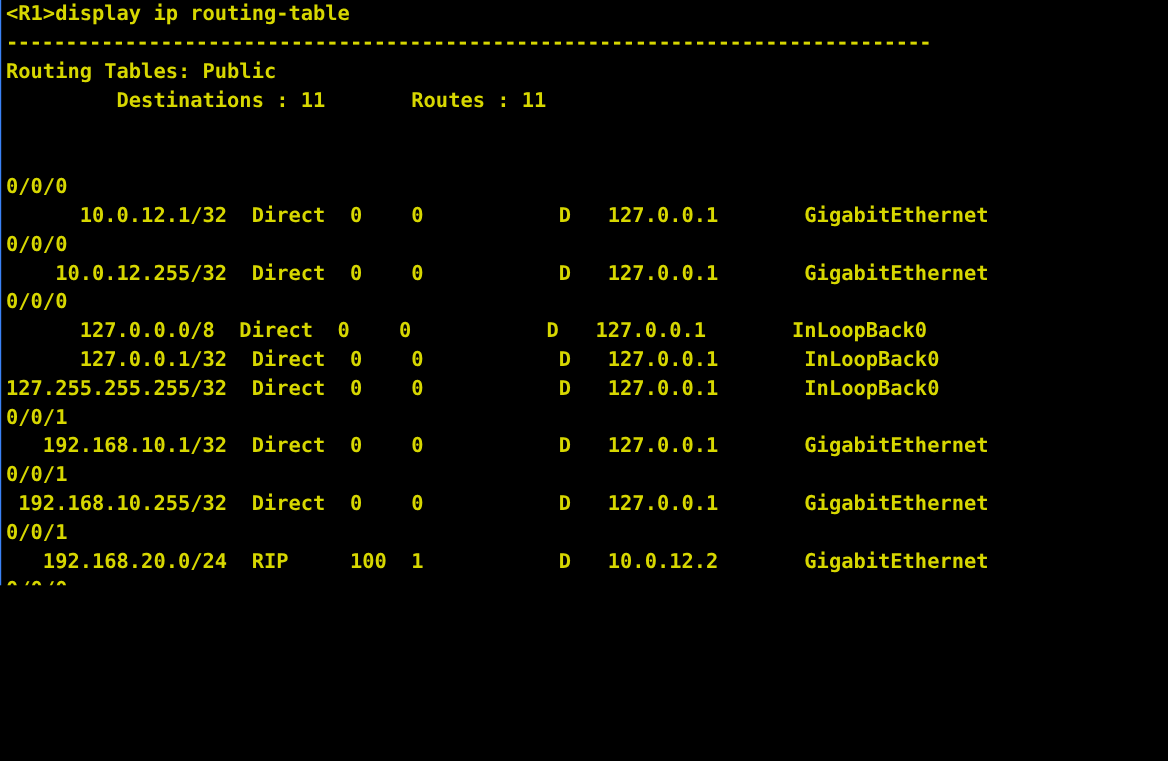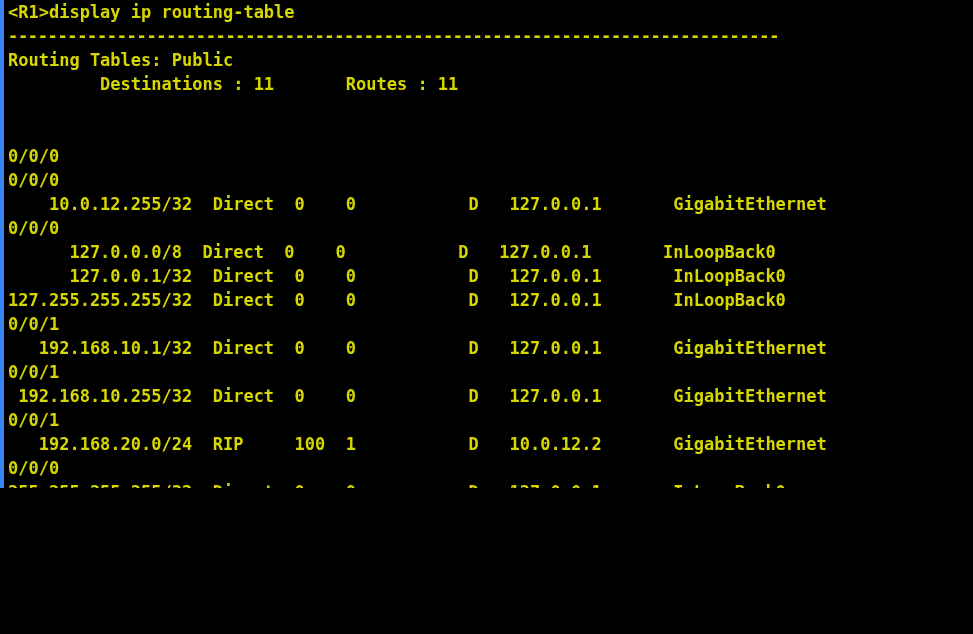--- a/index.html
+++ b/index.html
@@ -7,21 +7,21 @@
     margin: 0;
     padding: 0;
     background: #000000;
   }
   #terminal {
     position: relative;
     width: 973px;
     height: 488px;
     background: #000000;
     overflow: hidden;
-    border-left: 4px solid #3b82f6;
+    border-left: 1px solid #3b82f6;
     box-sizing: border-box;
     font-family: "DejaVu Sans Mono", "Liberation Mono", monospace;
     font-size: 17px;
     font-weight: bold;
     line-height: 24px;
     letter-spacing: 0px;
     color: #d7d700;
   }
   #screen {
     position: absolute;
@@ -73,20 +73,21 @@
 
     <span class="line">&lt;R1&gt;display ip routing-table</span>
     <span class="line tight">------------------------------------------------------------------------------</span>
     <span class="line">Routing Tables: Public</span>
     <span class="line">         Destinations : 11       Routes : 11</span>
     <span class="blank"></span>
     <span class="blank"></span>
 
     <span class="line">0/0/0</span>
 
+    <span class="line">      10.0.12.1/32  Direct  0    0           D   127.0.0.1       GigabitEthernet</span>
     <span class="line">0/0/0</span>
 
     <span class="line">    10.0.12.255/32  Direct  0    0           D   127.0.0.1       GigabitEthernet</span>
     <span class="line">0/0/0</span>
 
     <span class="line">      127.0.0.0/8  Direct  0    0           D   127.0.0.1       InLoopBack0</span>
     <span class="line">      127.0.0.1/32  Direct  0    0           D   127.0.0.1       InLoopBack0</span>
     <span class="line">127.255.255.255/32  Direct  0    0           D   127.0.0.1       InLoopBack0</span>
 
     <span class="line">0/0/1</span>

